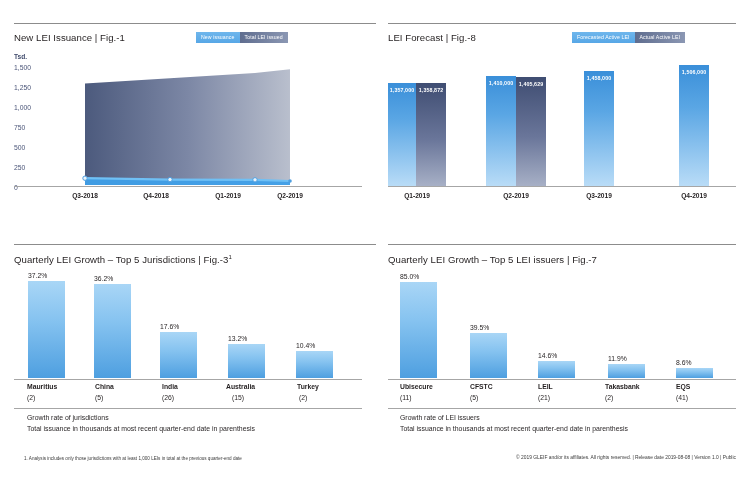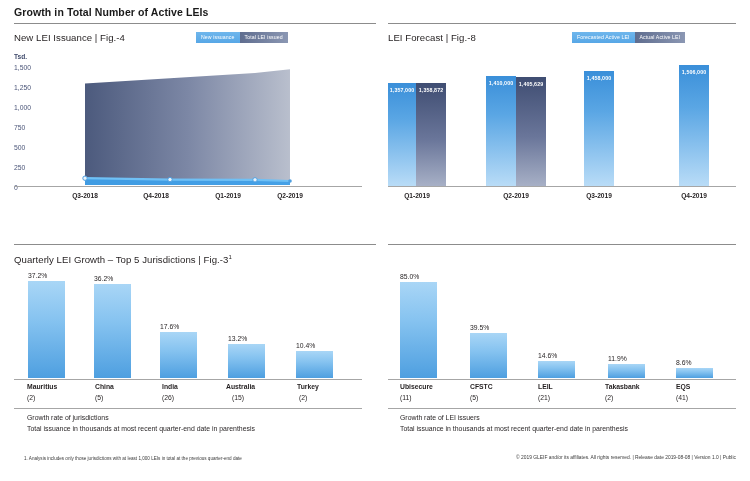--- a/index.html
+++ b/index.html
@@ -88,27 +88,26 @@
   .footer-right {
     position: absolute; font-size: 4.9px; color: #3a3a3a;
     white-space: nowrap; text-align: right;
   }
 </style>
 </head>
 <body>
 
 <div class="page">
 
-  <div class="page-title">Growth in Total Number of Active LEIs</div>
   <div class="hrule" style="left:14px;top:23px;width:362px;"></div>
   <div class="hrule" style="left:388px;top:23px;width:348px;"></div>
 
   <div class="quad" style="left:0;top:23px;width:376px;height:205px;">
 
-    <div class="quad-title" style="position:absolute;left:14px;top:9px;">New LEI Issuance  |  Fig.-4</div>
+    <div class="quad-title" style="position:absolute;left:14px;top:9px;">New LEI Issuance  |  Fig.-1</div>
 
     <div class="legend" style="left:196px;top:9px;">
       <span class="lg-light">New issuance</span>
       <span class="lg-dark">Total LEI issued</span>
     </div>
 
     <div class="axis-unit" style="left:14px;top:30px;">Tsd.</div>
 
     <div class="ytick" style="left:14px;top:41px;">1,500</div>
     <div class="ytick" style="left:14px;top:61px;">1,250</div>
@@ -227,20 +226,21 @@
 
     <div class="caption" style="left:27px;top:169px;">Growth rate of jurisdictions</div>
     <div class="caption" style="left:27px;top:180px;">Total issuance in thousands at most recent quarter-end date in parenthesis</div>
   </div>
 
   <div class="footnote" style="left:24px;top:456px;">1. Analysis includes only those jurisdictions with at least 1,000 LEIs in total at the previous quarter-end date</div>
 
   <div class="hrule" style="left:388px;top:244px;width:348px;"></div>
   <div class="quad" style="left:376px;top:244px;width:374px;height:200px;">
 
+    <div class="quad-title" style="position:absolute;left:12px;top:10px;">Quarterly LEI Growth – Top 5 LEI issuers  |  Fig.-7</div>
 
     <div style="position:absolute;left:0;top:34px;width:374px;height:100px;">
 
       <div class="cbar" style="left:24px;width:37px;height:96px;"></div>
       <div class="cbar" style="left:94px;width:37px;height:45px;"></div>
       <div class="cbar" style="left:162px;width:37px;height:17px;"></div>
       <div class="cbar" style="left:232px;width:37px;height:14px;"></div>
       <div class="cbar" style="left:300px;width:37px;height:10px;"></div>
     </div>
 

